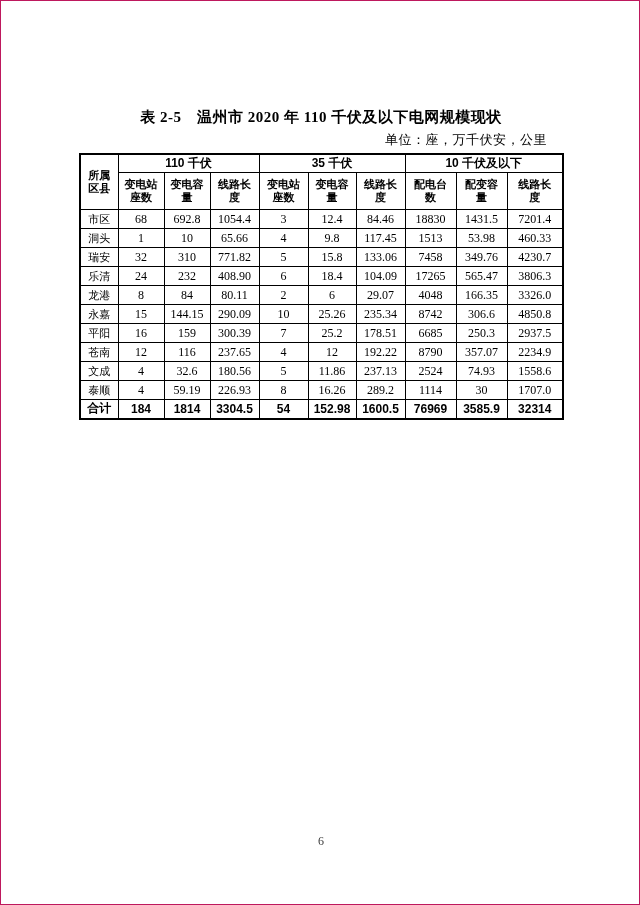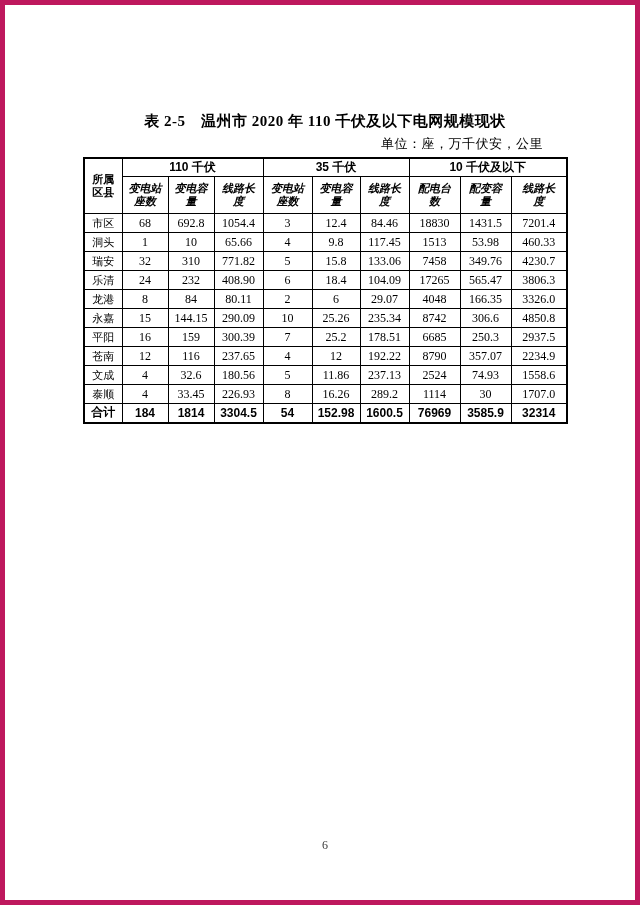--- a/index.html
+++ b/index.html
@@ -8,21 +8,21 @@
     background: #ffffff;
     font-family: "Liberation Serif", "DejaVu Serif", serif;
     color: #000;
     position: relative;
     overflow: hidden;
   }
   .page {
     position: absolute;
     inset: 0;
     background: #fff;
-    border: 5px solid #be185d;
+    border: 1px solid #be185d;
   }
   .doc-title {
     position: absolute;
     top: 107px;
     left: 0;
     width: 640px;
     text-align: center;
     font-size: 15px;
     font-weight: bold;
     letter-spacing: 0.5px;
@@ -44,21 +44,21 @@
     border: 2px solid #000;
   }
   table.grid td {
     border: 1px solid #000;
     text-align: center;
     vertical-align: middle;
     padding: 0;
     overflow: hidden;
   }
   thead tr.group-row { height: 16px; }
-  thead tr.sub-row { height: 37px; font-style: italic; }
+  thead tr.sub-row { height: 37px; }
   tbody tr { height: 19px; }
   td.corner, td.sub {
     font-weight: bold;
     font-size: 11px;
     line-height: 13px;
     white-space: pre-line;
     font-family: "Liberation Sans", "DejaVu Sans", sans-serif;
   }
   td.group {
     font-weight: bold;
@@ -245,21 +245,21 @@
           <td>5</td>
           <td>11.86</td>
           <td>237.13</td>
           <td>2524</td>
           <td>74.93</td>
           <td>1558.6</td>
         </tr>
         <tr>
           <td class="rowname">泰顺</td>
           <td>4</td>
-          <td>33.45</td>
+          <td>59.19</td>
           <td>226.93</td>
           <td>8</td>
           <td>16.26</td>
           <td>289.2</td>
           <td>1114</td>
           <td>30</td>
           <td>1707.0</td>
         </tr>
         <tr class="total">
           <td class="rowname">合计</td>

